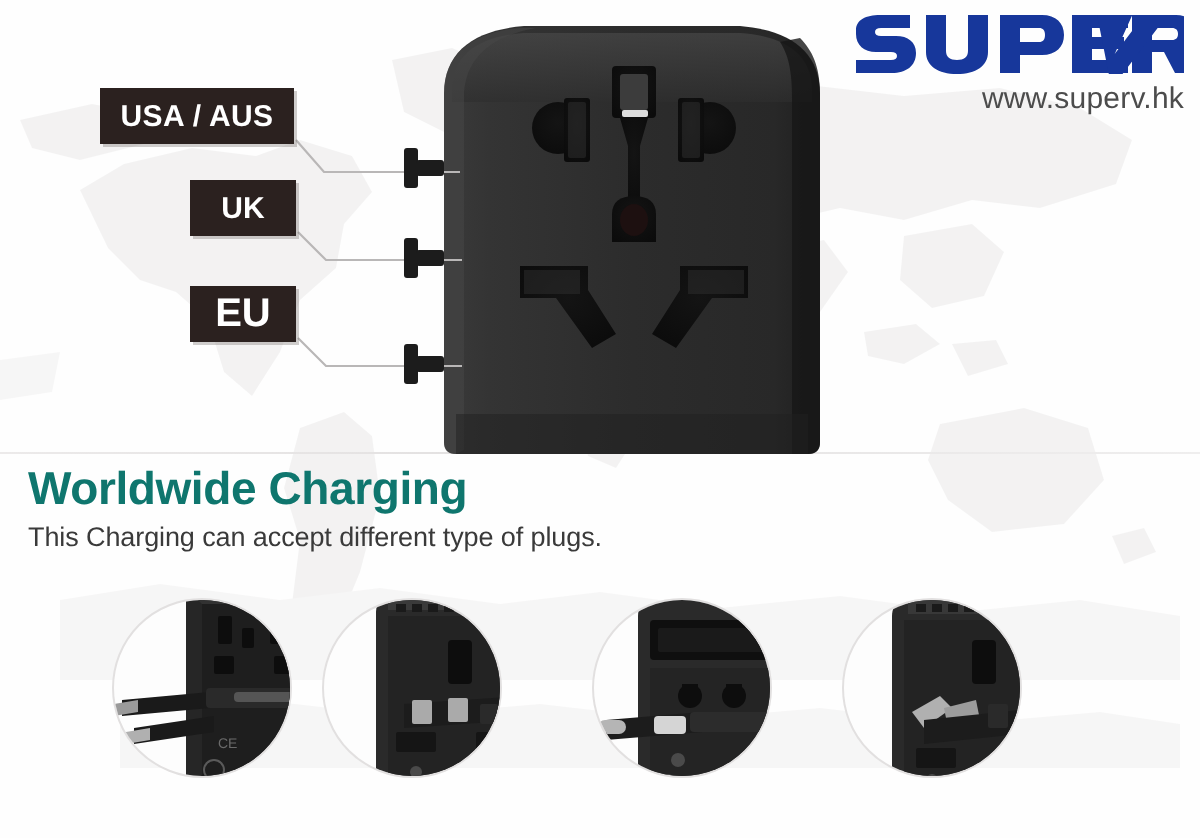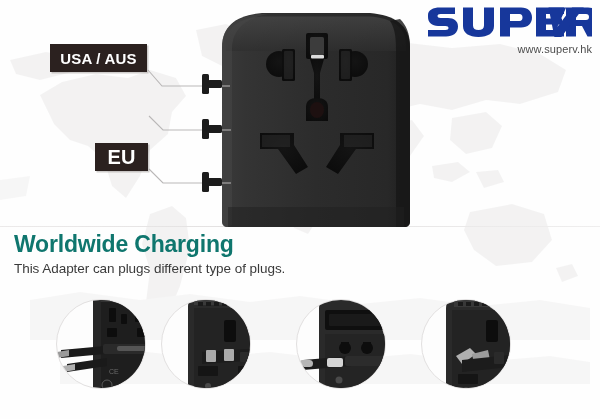--- a/index.html
+++ b/index.html
@@ -15,21 +15,21 @@
   
   .map-wm{position:absolute;inset:0;z-index:0;opacity:.5;}
   .map-wm svg{width:100%;height:100%;display:block;}
 
   .divider{position:absolute;left:0;top:226px;width:600px;height:1px;
            background:linear-gradient(90deg,#eceaea,#e3e1e1 40%,#efeeee);z-index:1;}
 
   
   .logo-block{position:absolute;right:8px;top:6px;z-index:6;text-align:right;width:190px;}
   .logo-svg{display:block;margin-left:auto;}
-  .logo-lines{margin-top:3px;line-height:13.5px;font-size:11px;color:#4c4c4c;
+  .logo-lines{margin-top:3px;line-height:13.5px;font-size:15px;color:#4c4c4c;
               letter-spacing:.1px;}
   .logo-lines div{white-space:nowrap;}
 
   
   .callout{position:absolute;z-index:7;background:#2b211f;color:#fff;
     font-weight:bold;display:flex;align-items:center;justify-content:center;
     box-shadow:1.5px 1.5px 0 rgba(120,115,112,.35);}
   .callout span{display:block;}
   .c-usa{left:50px;top:44px;width:97px;height:28px;font-size:15px;letter-spacing:.2px;}
   .c-uk {left:95px;top:90px;width:53px;height:28px;font-size:15px;}
@@ -157,20 +157,23 @@
     </svg>
   </div>
   <div class="leader" style="left:141px;top:161px;width:90px;height:32px;">
     <svg width="90" height="32" viewBox="0 0 90 32">
       <path d="M8,8 L22,22 L90,22" fill="none" stroke="#b9b7b7" stroke-width="1.1"></path>
     </svg>
   </div>
 
   <div class="callout c-usa">
     <span>USA / AUS</span>
+  </div>
+  <div class="callout c-uk">
+    <span>UK</span>
   </div>
   <div class="callout c-eu">
     <span>EU</span>
   </div>
 
   <div class="sliders" style="left:196px;top:72px;width:30px;height:130px;">
     <svg width="30" height="130" viewBox="0 0 30 130">
       <g fill="#1c1c1c">
         <rect x="6" y="2" width="7" height="20" rx="1.5"></rect>
         <rect x="12" y="8" width="14" height="8" rx="1.5"></rect>
@@ -234,21 +237,21 @@
       <rect x="46" y="124" width="28" height="12" fill="#333" opacity=".45"></rect>
 
       <path d="M158,122 L124,122 L124,134 L110,156 L122,163 L140,138 L158,138 Z" fill="url(#holeG)"></path>
       <rect x="128" y="124" width="28" height="12" fill="#333" opacity=".45"></rect>
 
       <rect x="12" y="196" width="176" height="20" fill="#1f1f1f" opacity=".5"></rect>
     </svg>
   </div>
 
   <div class="headline">Worldwide Charging</div>
-  <div class="subline">This Adapter can plugs different type of plugs.</div>
+  <div class="subline">This Charging can accept different type of plugs.</div>
 
   <div class="thumbs">
 
     <div class="thumb t1">
       <svg class="thumb-img ti1" style="position:absolute;left:-10px;top:-8px;" width="150" height="120" viewBox="0 0 150 120">
         <g>
           <path d="M46,2 L118,2 L126,10 L126,104 L46,104 Z" fill="#262626"></path>
           <path d="M46,2 L118,2 L126,10 L54,10 Z" fill="#323232"></path>
           <rect x="54" y="10" width="72" height="94" fill="#1e1e1e"></rect>
 

